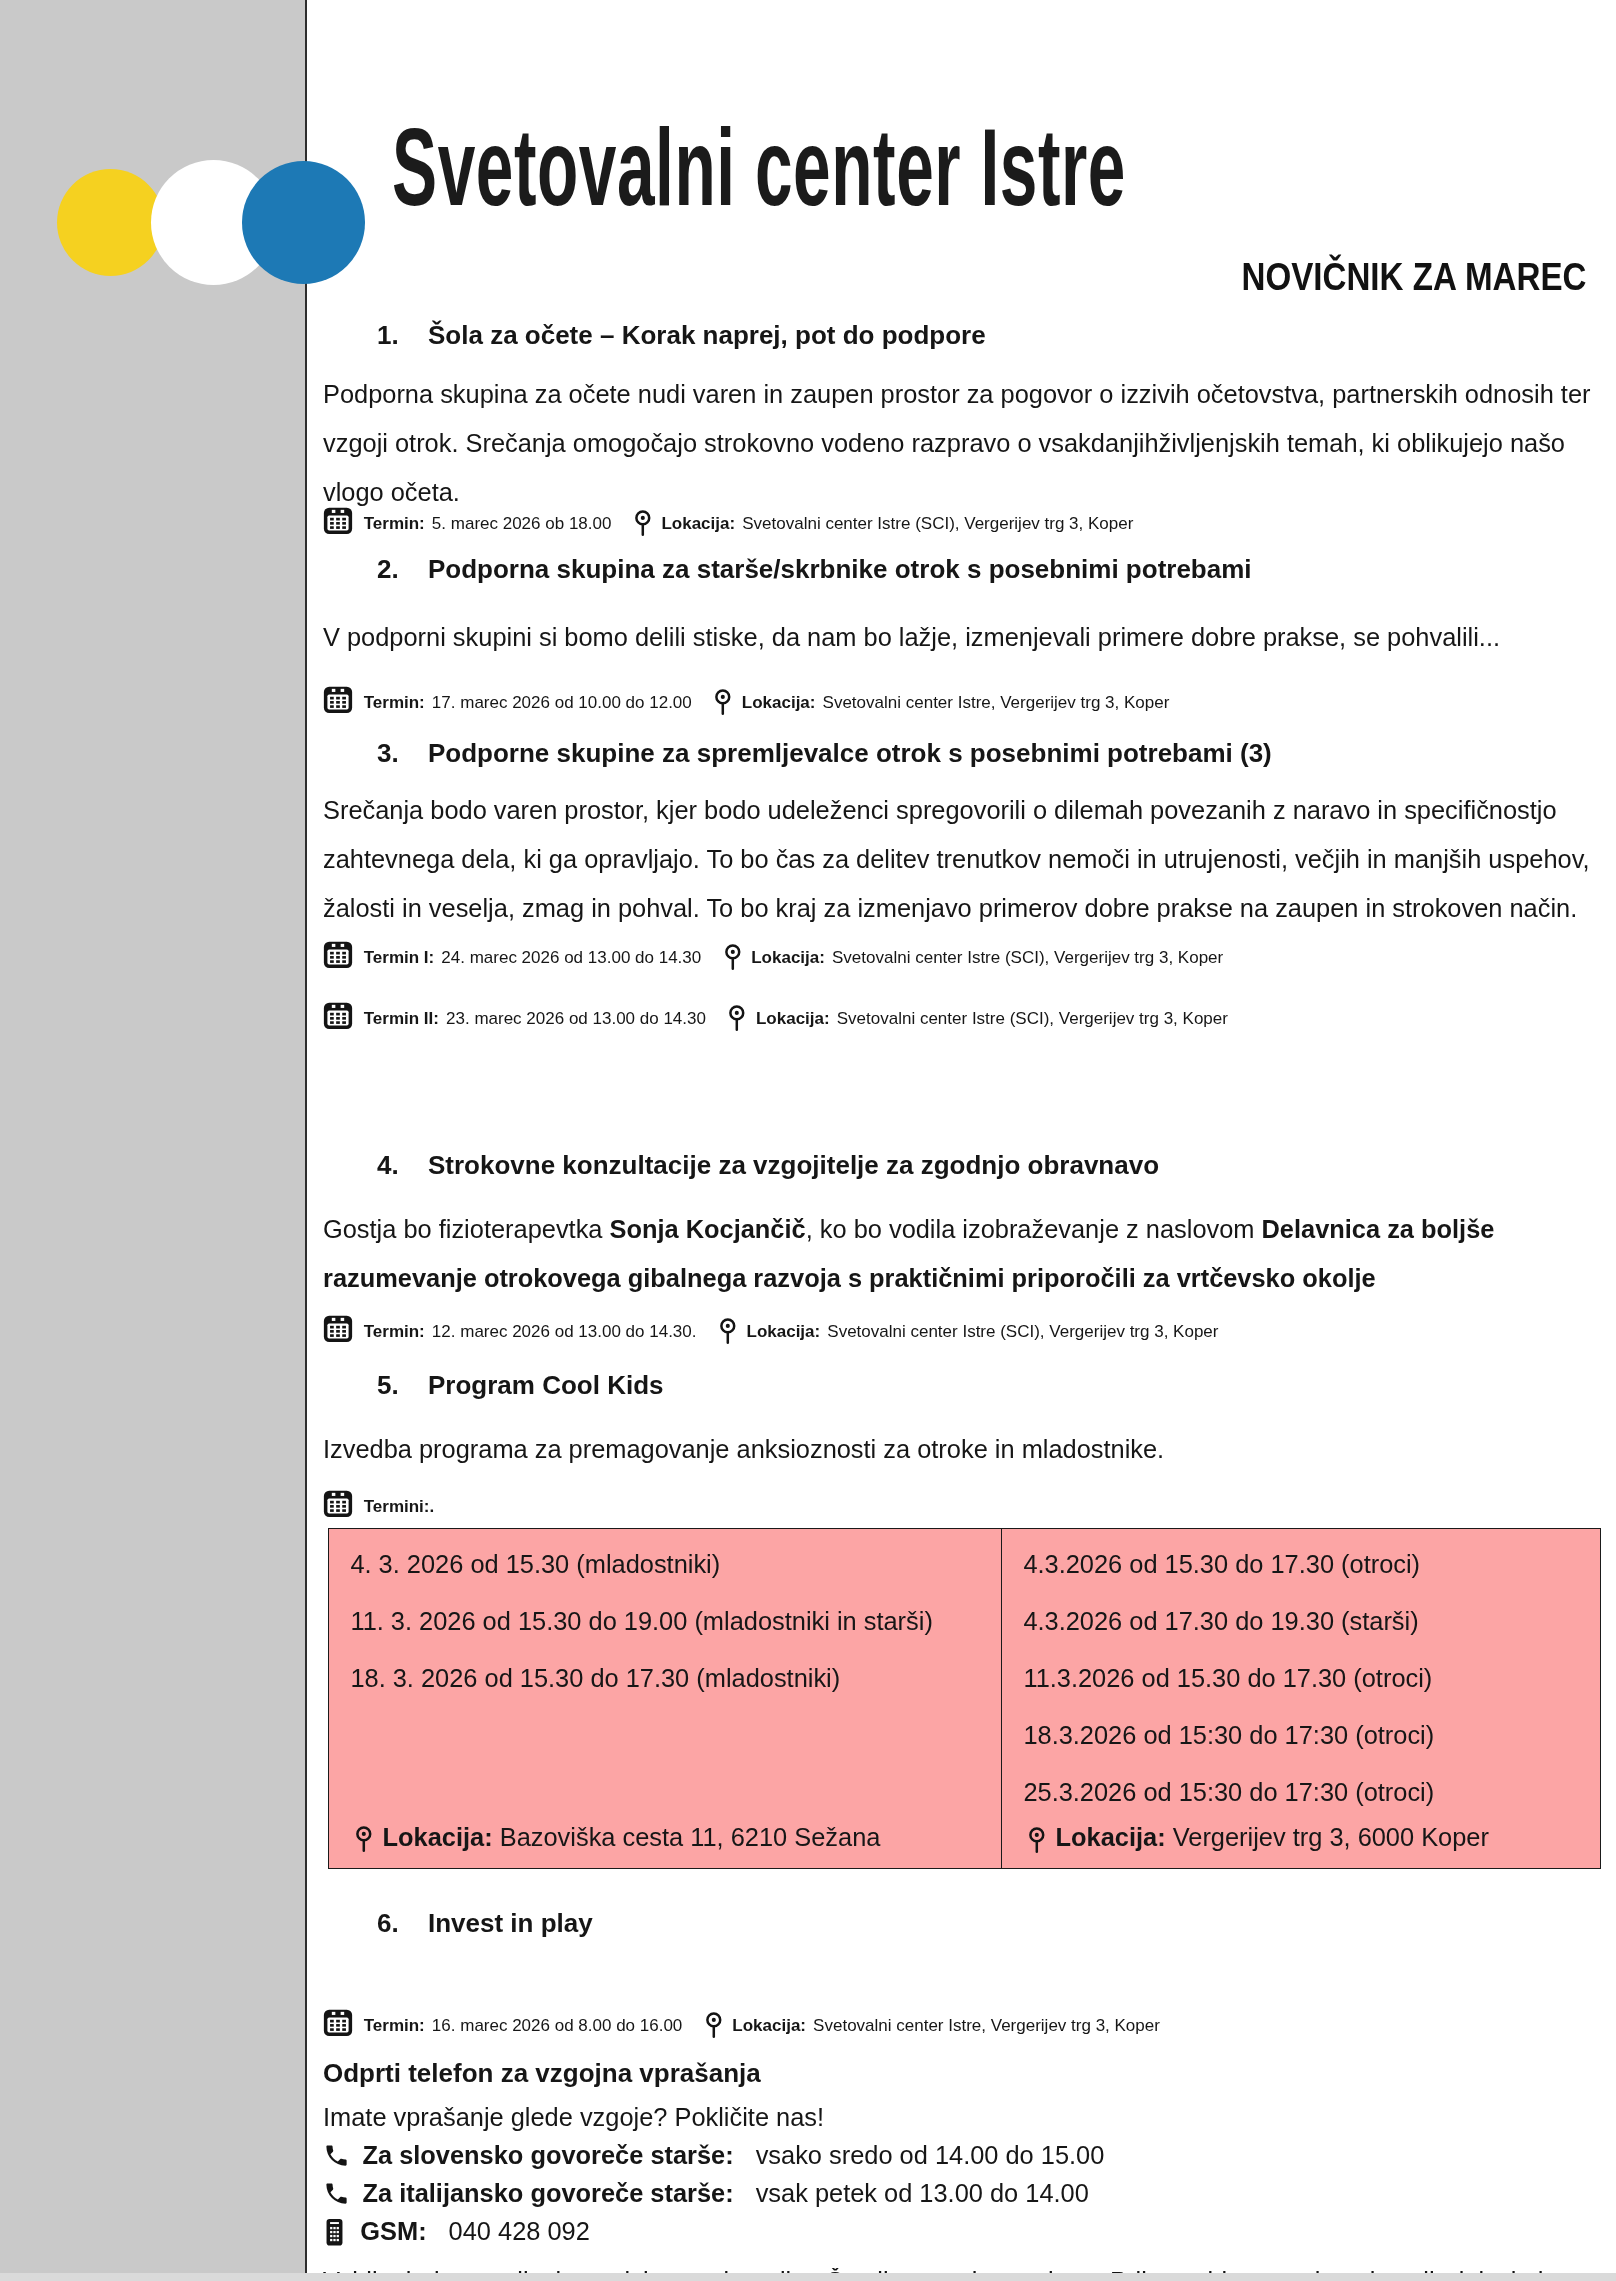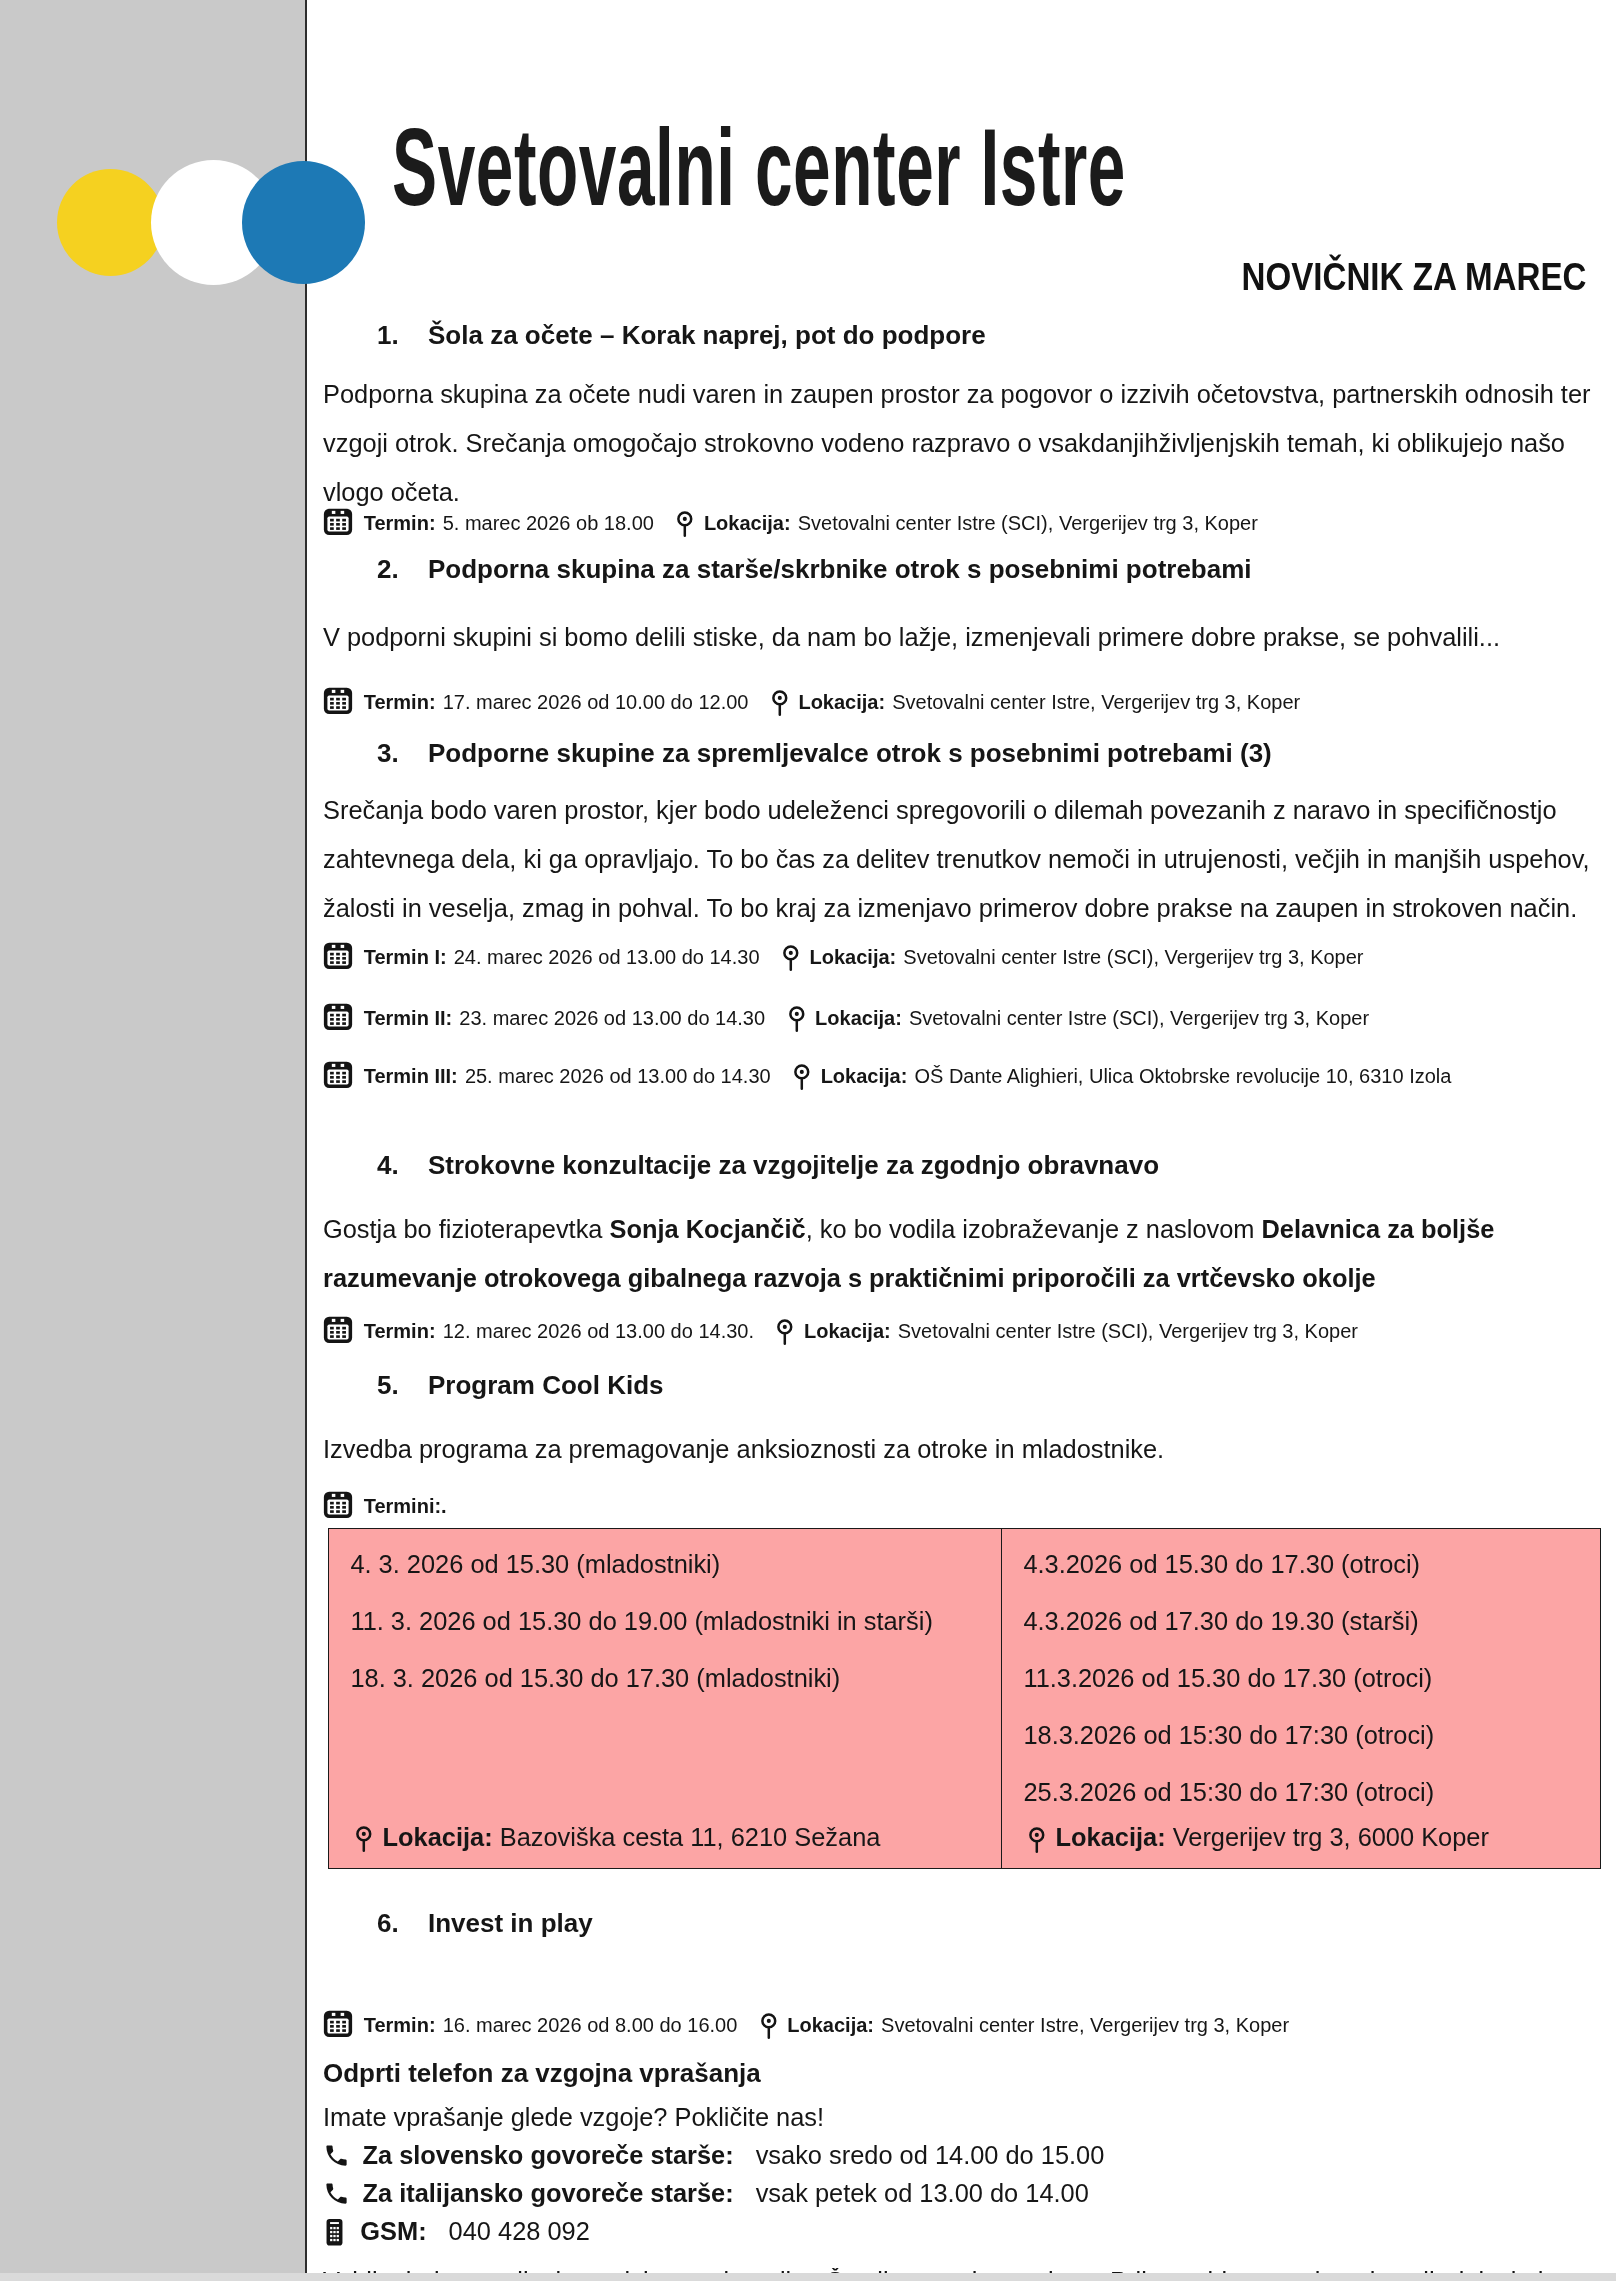--- a/index.html
+++ b/index.html
@@ -15,21 +15,21 @@
   .doc-title{position:absolute;left:392px;top:100px;white-space:nowrap;z-index:5;}
   .doc-title-inner{display:inline-block;transform:scaleX(.62);transform-origin:0 50%;
                    font-weight:700;font-size:109px;line-height:134px;color:#1b1b1b;letter-spacing:0.9px;}
   .doc-subtitle{position:absolute;left:305px;top:255px;width:1312px;text-align:right;z-index:5;}
   .doc-subtitle-inner{display:inline-block;margin-left:62px;transform:scaleX(.85);transform-origin:center;
                       font-weight:700;font-size:39px;line-height:43px;color:#121212;}
   .h{position:absolute;left:377px;width:1230px;font-weight:700;font-size:26px;line-height:32px;}
   .h .num{display:inline-block;width:51px;}
   .p{font-size:25.4px;line-height:49px;}
   .b{font-weight:700;}
-  .ev{font-size:20px;line-height:49px;}
+  .ev{font-size:17px;line-height:49px;}
   .ev .lab{font-weight:700;margin-right:7.1px;}
   .ev .loclab{font-weight:700;margin-right:7.1px;}
   .i{display:inline-block;vertical-align:-6.2px;}
   .i-cal{width:30px;height:30px;margin-right:10.7px;}
   .i-pin{width:19.6px;height:28.5px;margin:0 9px 0 21.4px;vertical-align:-8px;}
   .i-phone{width:27px;height:27px;margin-right:12.5px;vertical-align:-4.5px;}
   .i-mob{width:23px;height:28.5px;margin-right:14.3px;vertical-align:-6.2px;}
   .ck-table{position:absolute;left:328px;top:1528px;width:1273px;height:341px;
             border:1.8px solid #1a1a1a;display:flex;box-sizing:border-box;background:#fca5a5;}
   .cell{display:flex;flex-direction:column;box-sizing:border-box;padding:7.1px 16px 14.3px 21.4px;font-size:25.4px;}
@@ -145,27 +145,20 @@
         <use href="#sym-pin"></use>
       </svg><span class="loclab">Lokacija:</span><span>Svetovalni center Istre (SCI), Vergerijev trg 3, Koper</span>
   </div>
   <div class="abs ev" style="top:994px">
     <svg class="i i-cal" viewBox="0 0 34 34" width="30" height="30">
         <use href="#sym-cal"></use>
       </svg><span class="lab">Termin II:</span><span>23. marec 2026 od 13.00 do 14.30</span><svg class="i i-pin" viewBox="0 0 22 32" width="19.6" height="28.5">
         <use href="#sym-pin"></use>
       </svg><span class="loclab">Lokacija:</span><span>Svetovalni center Istre (SCI), Vergerijev trg 3, Koper</span>
   </div>
-  <div class="abs ev" style="top:1052px">
-    <svg class="i i-cal" viewBox="0 0 34 34" width="30" height="30">
-        <use href="#sym-cal"></use>
-      </svg><span class="lab">Termin III:</span><span>25. marec 2026 od 13.00 do 14.30</span><svg class="i i-pin" viewBox="0 0 22 32" width="19.6" height="28.5">
-        <use href="#sym-pin"></use>
-      </svg><span class="loclab">Lokacija:</span><span>OŠ Dante Alighieri, Ulica Oktobrske revolucije 10, 6310 Izola</span>
-  </div>
 
   <div class="h" style="top:1149px">
     <span class="num">4.</span><span>Strokovne konzultacije za vzgojitelje za zgodnjo obravnavo</span>
   </div>
   <div class="abs p" style="top:1205px">
     <span>Gostja bo fizioterapevtka </span><span class="b">Sonja Kocjančič</span><span>, ko bo vodila izobraževanje z naslovom </span><span class="b">Delavnica za boljše razumevanje otrokovega gibalnega razvoja s praktičnimi priporočili za vrtčevsko okolje</span>
   </div>
   <div class="abs ev" style="top:1307px">
     <svg class="i i-cal" viewBox="0 0 34 34" width="30" height="30">
         <use href="#sym-cal"></use>

